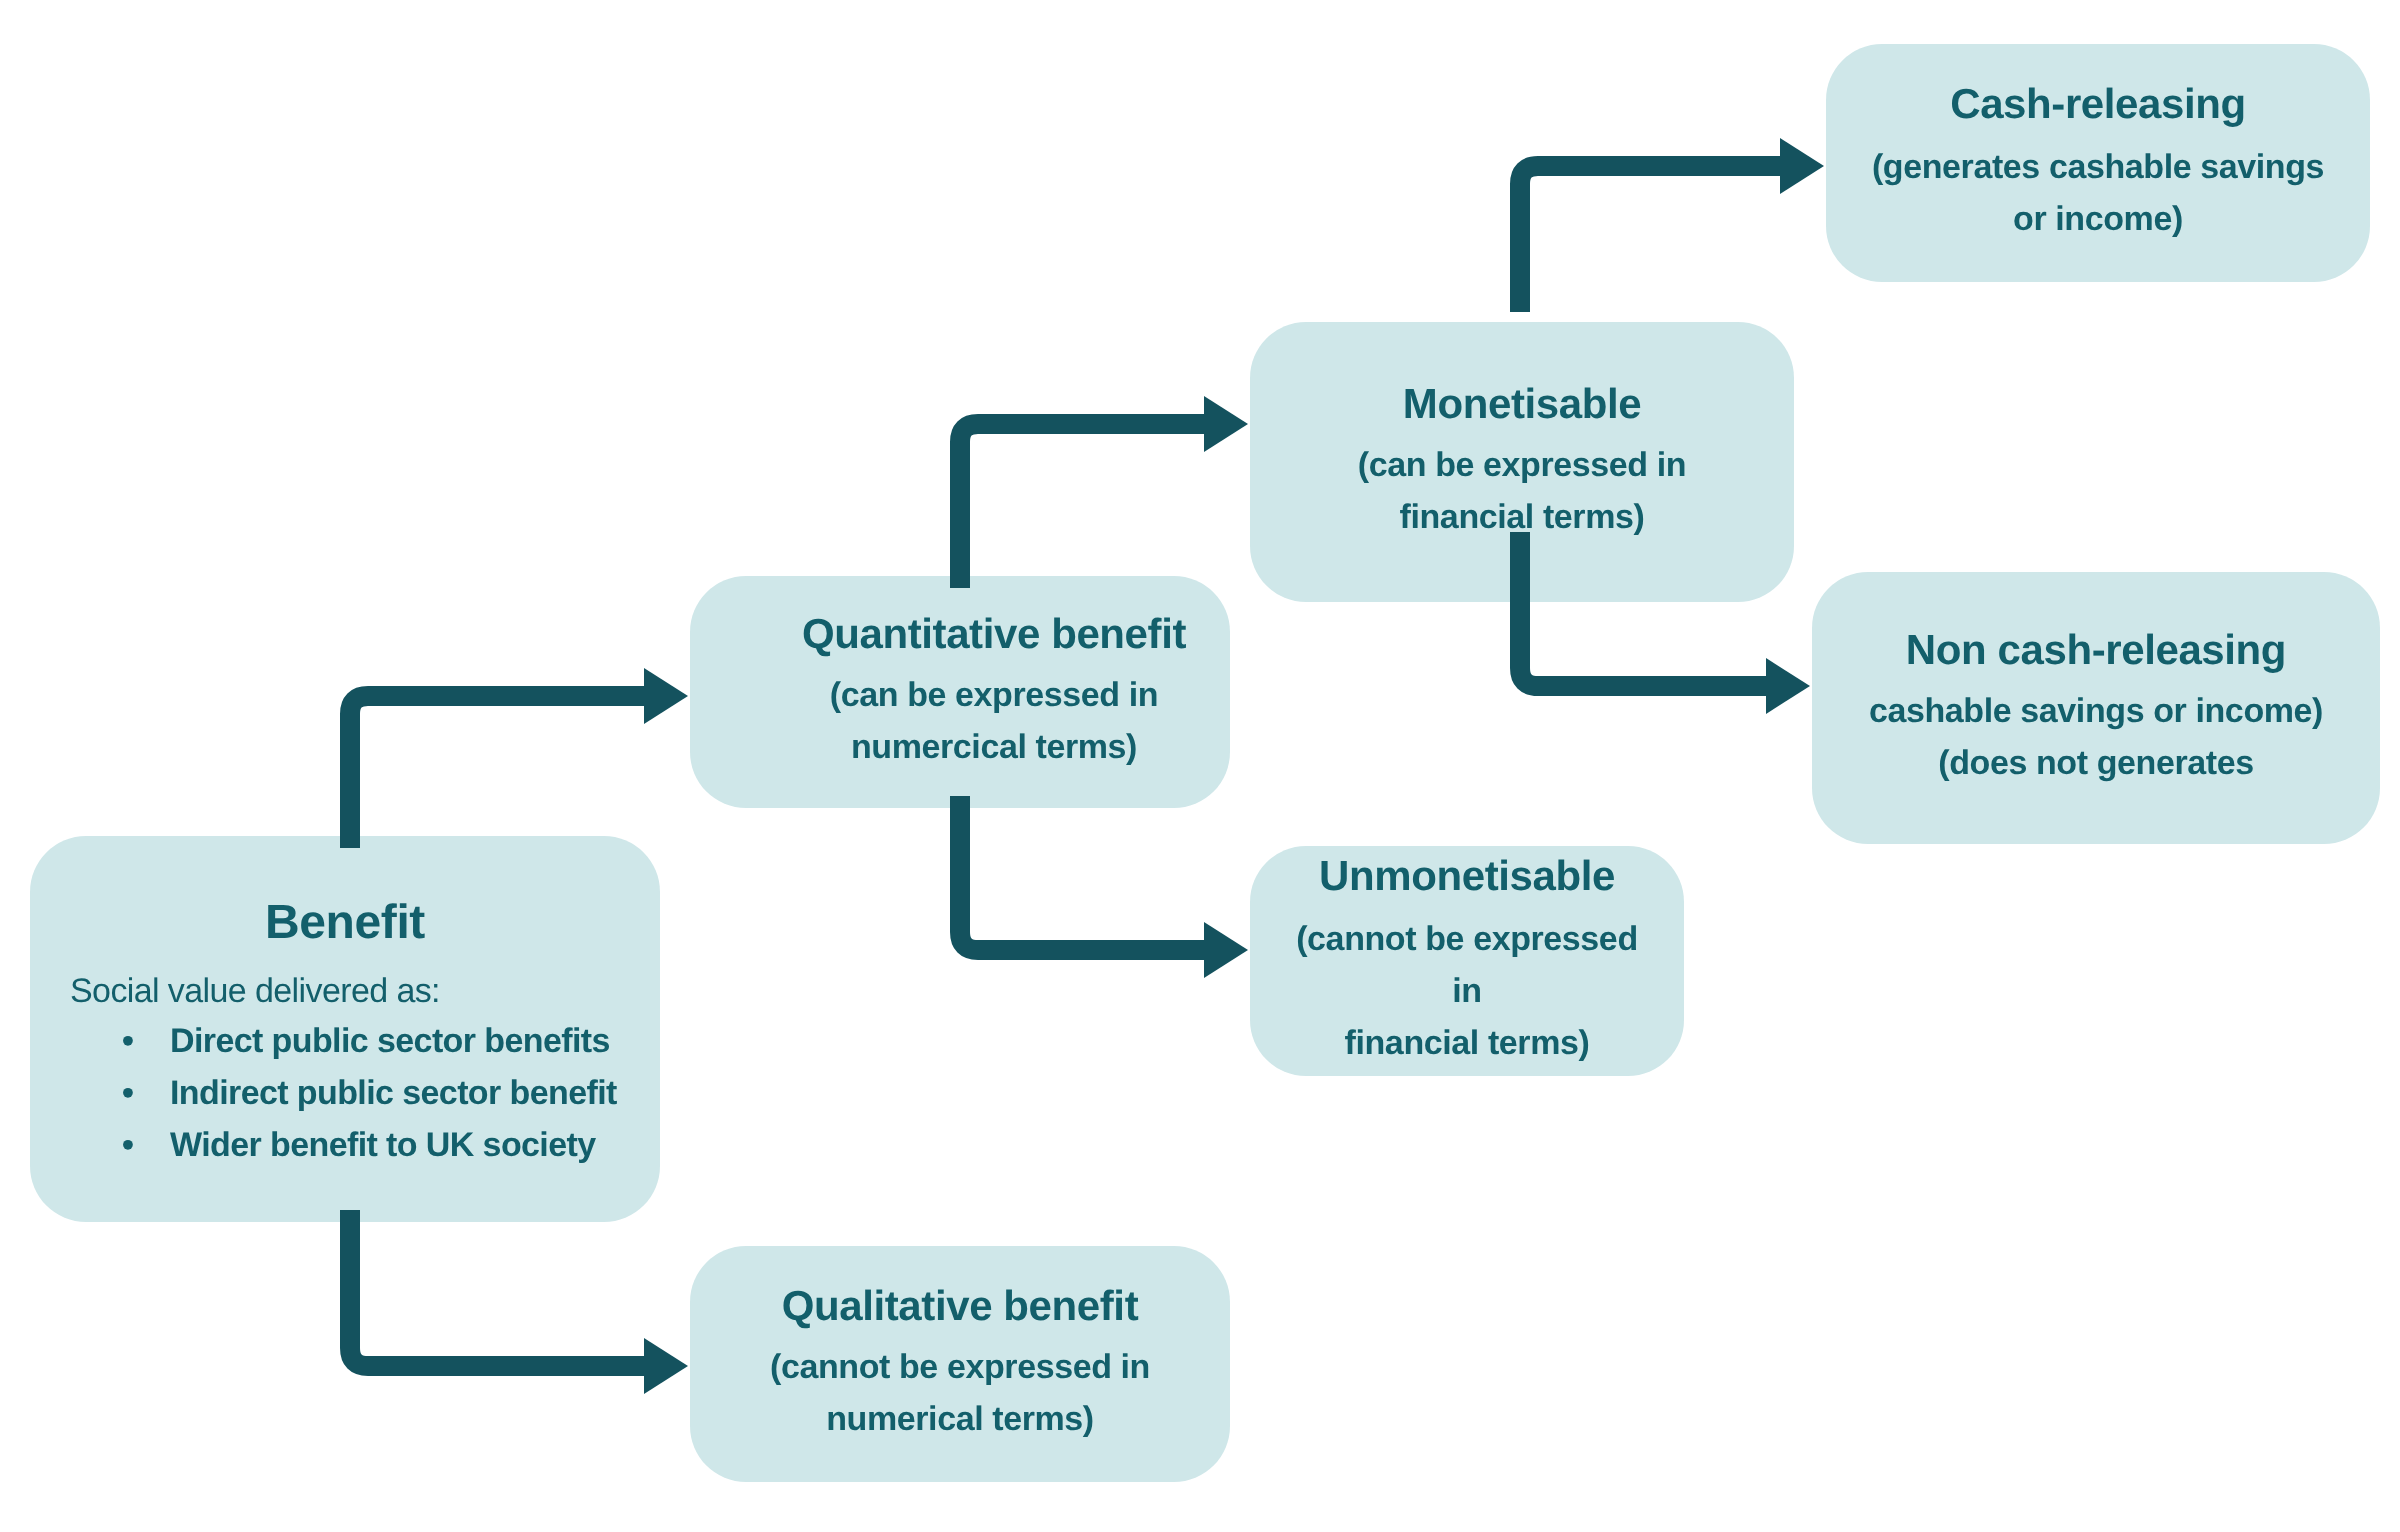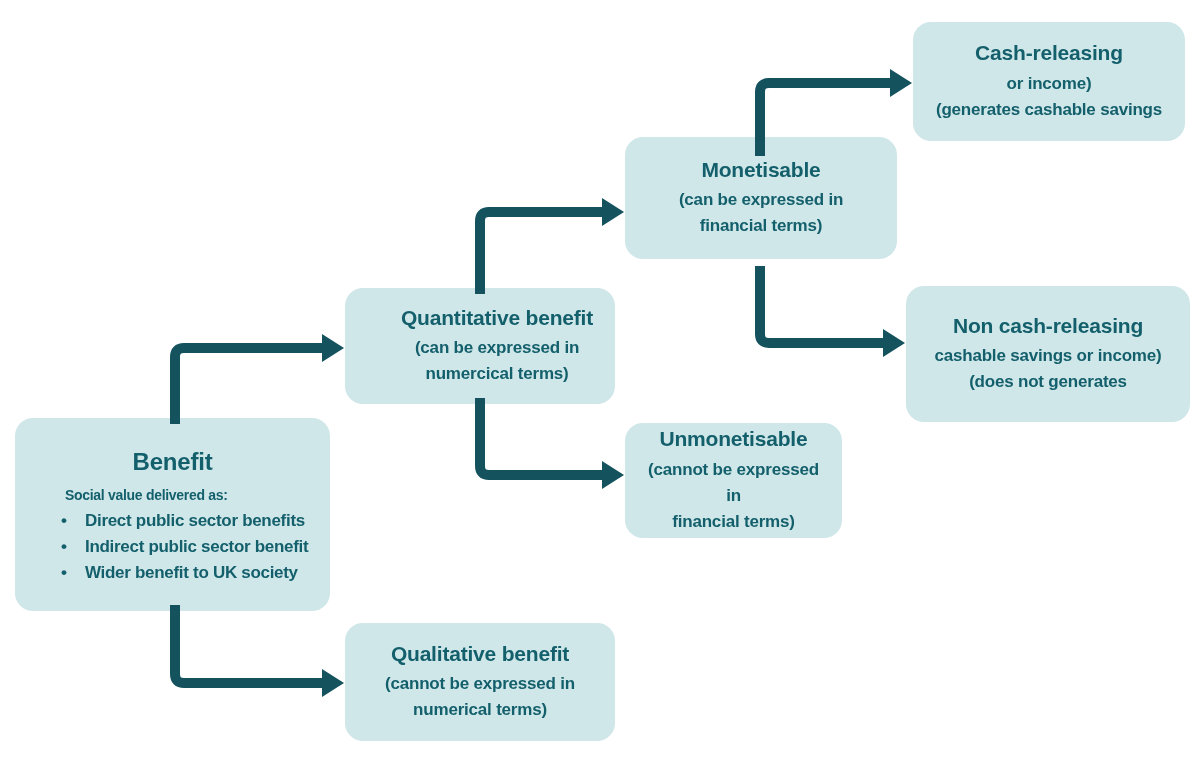--- a/index.html
+++ b/index.html
@@ -17,21 +17,21 @@
   .canvas {
     position: relative;
     width: 1200px;
     height: 766px;
     background: var(--background);
     overflow: hidden;
   }
   .node {
     position: absolute;
     background: var(--box-fill);
-    border-radius: 18px;
+    border-radius: 28px;
     color: var(--text-dark);
     display: flex;
     flex-direction: column;
     justify-content: center;
     align-items: center;
     text-align: center;
     padding: 10px 14px;
   }
   .node-title {
     font-size: 21px;
@@ -44,26 +44,25 @@
   .body-line { line-height: 26px; }
 
   
   .node.root { align-items: stretch; text-align: left; padding: 18px 12px 14px 12px; }
   .node.root .node-title {
     font-size: 24px;
     text-align: center;
     margin-bottom: 6px;
   }
   .root-intro {
-    font-size: 14px;
-    font-weight: 700;
+    font-size: 17px;
+    font-weight: 400;
     letter-spacing: -0.3px;
     line-height: 25px;
     padding-left: 8px;
-    margin-left: 30px;
   }
   .bullets { display: flex; flex-direction: column; }
   .bullet-row {
     display: flex;
     align-items: baseline;
     font-size: 17px;
     font-weight: 700;
     letter-spacing: -0.3px;
     line-height: 26px;
     padding-left: 34px;
@@ -115,41 +114,41 @@
   </div>
 
   <div class="node" style="left:345px; top:623px; width:270px; height:118px;">
     <div class="node-title">Qualitative benefit</div>
     <div class="node-body">
       <div class="body-line">(cannot be expressed in</div>
       <div class="body-line">numerical terms)</div>
     </div>
   </div>
 
-  <div class="node" style="left:625px; top:137px; width:272px; height:122px;">
+  <div class="node" style="left:625px; top:161px; width:272px; height:140px;">
     <div class="node-title">Monetisable</div>
     <div class="node-body">
       <div class="body-line">(can be expressed in</div>
       <div class="body-line">financial terms)</div>
     </div>
   </div>
 
   <div class="node" style="left:625px; top:423px; width:217px; height:115px;">
     <div class="node-title">Unmonetisable</div>
     <div class="node-body">
       <div class="body-line">(cannot be expressed in</div>
       <div class="body-line">financial terms)</div>
     </div>
   </div>
 
   <div class="node" style="left:913px; top:22px; width:272px; height:119px;">
     <div class="node-title">Cash-releasing</div>
     <div class="node-body">
+      <div class="body-line">(generates cashable savings</div>
       <div class="body-line">or income)</div>
-      <div class="body-line">(generates cashable savings</div>
     </div>
   </div>
 
   <div class="node" style="left:906px; top:286px; width:284px; height:136px;">
     <div class="node-title">Non cash-releasing</div>
     <div class="node-body">
       <div class="body-line">cashable savings or income)</div>
       <div class="body-line">(does not generates</div>
     </div>
   </div>

